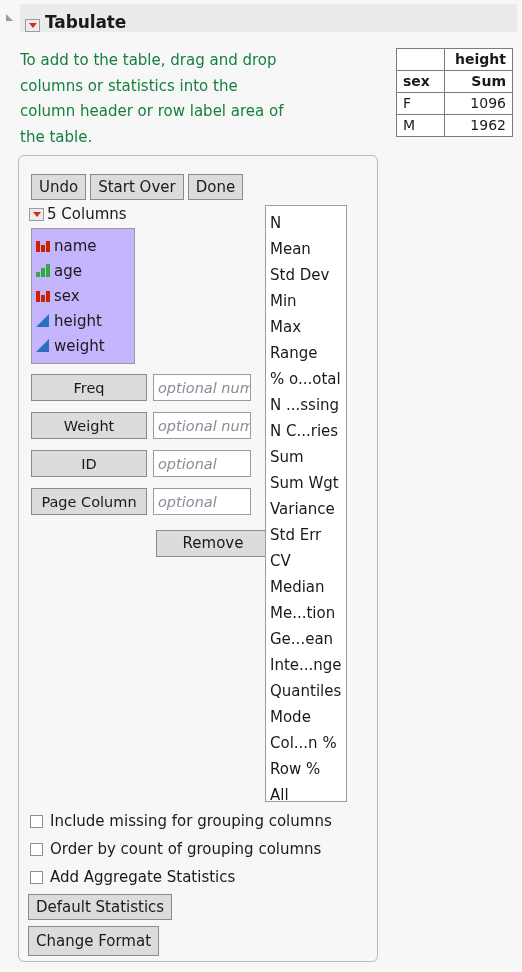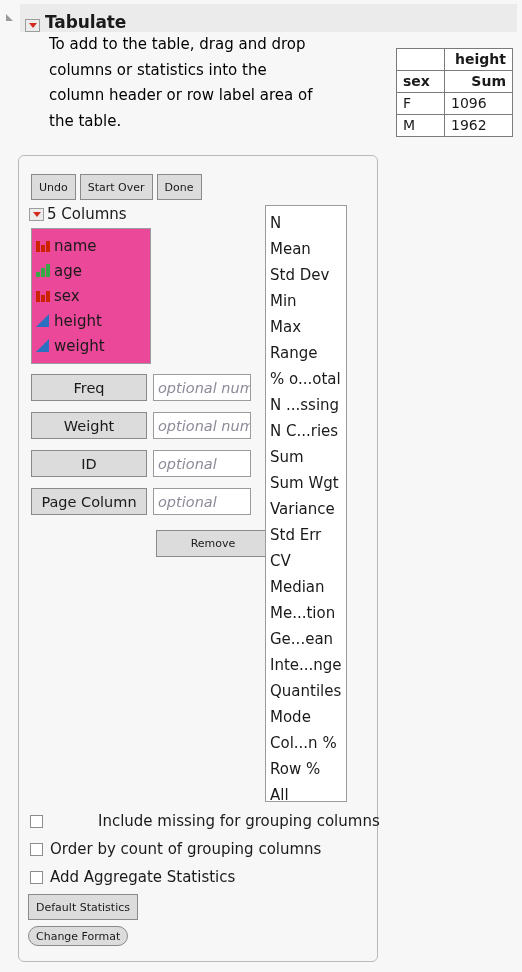--- a/index.html
+++ b/index.html
@@ -57,67 +57,66 @@
   #title-text {
     font-weight: bold;
     font-size: 17px;
     margin-left: 5px;
     letter-spacing: -0.1px;
   }
 
   
   #instructions {
     position: absolute;
-    left: 20px; top: 32px;
+    left: 20px; top: 48px;
     width: 360px;
     font-size: 15px;
     line-height: 25.5px;
-    color: #000000;
-    margin-left: 29px;
+    color: #15803d;
   }
 
   
   #output-table {
     position: absolute;
     left: 396px; top: 48px;
     border-collapse: collapse;
     background: #ffffff;
     font-size: 14px;
   }
   #output-table td, #output-table th {
     border: 1px solid #7b7b7b;
     padding: 1px 6px 2px 6px;
     height: 22px;
     box-sizing: border-box;
     font-weight: normal;
     text-align: left;
     background: #ffffff;
   }
   #output-table .corner { width: 48px; }
-  #output-table .valcol { width: 68px; }
+  #output-table .valcol { width: 68px; text-align: right; }
   #output-table .hdr { font-weight: bold; }
   #output-table .hdr.valcol { text-align: right; }
 
   
   #panel {
     position: absolute;
     left: 18px; top: 155px;
     width: 360px; height: 807px;
     border: 1px solid #b9b9b9;
     border-radius: 6px;
     background: #f7f7f7;
     box-sizing: border-box;
   }
 
   
   .btn {
     background: #dcdcdc;
     border: 1px solid #8a8a8a;
     font-family: inherit;
-    font-size: 11px;
+    font-size: 15px;
     color: #1a1a1a;
     text-align: center;
     box-sizing: border-box;
     display: inline-flex;
     align-items: center;
     justify-content: center;
     padding: 0 7px;
     height: 26px;
     line-height: 1;
     cursor: default;
@@ -137,22 +136,22 @@
     display: flex;
     align-items: center;
   }
   #cols-row .hotspot { margin-right: 3px; }
   #cols-label { font-size: 15px; }
 
   
   #col-list {
     position: absolute;
     left: 12px; top: 72px;
-    width: 120px; height: 136px;
-    background: #ec4899;
+    width: 104px; height: 136px;
+    background: #c4b5fd;
     border: 1px solid #9b9b9b;
     box-sizing: border-box;
     padding: 4px 0 0 3px;
   }
   .col-item {
     display: flex;
     align-items: center;
     height: 25px;
     font-size: 15px;
   }
@@ -256,22 +255,21 @@
   }
 
   #default-stats-btn {
     position: absolute;
     left: 28px; top: 894px;
     height: 26px;
   }
   #change-format-btn {
     position: absolute;
     left: 28px; top: 926px;
-    height: 20px;
-    border-radius: 13px;
+    height: 30px;
   }
 </style>
 </head>
 <body>
 
 <div id="disclosure-tri"></div>
 
 <div id="titlebar">
   <span class="hotspot"></span>
   <span id="title-text">Tabulate</span>
@@ -408,21 +406,21 @@
   <div class="stat-item">Me...tion</div>
   <div class="stat-item">Ge...ean</div>
   <div class="stat-item">Inte...nge</div>
   <div class="stat-item">Quantiles</div>
   <div class="stat-item">Mode</div>
   <div class="stat-item">Col...n %</div>
   <div class="stat-item">Row %</div>
   <div class="stat-item">All</div>
 </div>
 
-<div class="cb-row" style="top:812px;gap:48px;">
+<div class="cb-row" style="top:812px;">
   <span class="cb-box"></span>
   <span>Include missing for grouping columns</span>
 </div>
 <div class="cb-row" style="top:840px;">
   <span class="cb-box"></span>
   <span>Order by count of grouping columns</span>
 </div>
 <div class="cb-row" style="top:868px;">
   <span class="cb-box"></span>
   <span>Add Aggregate Statistics</span>

